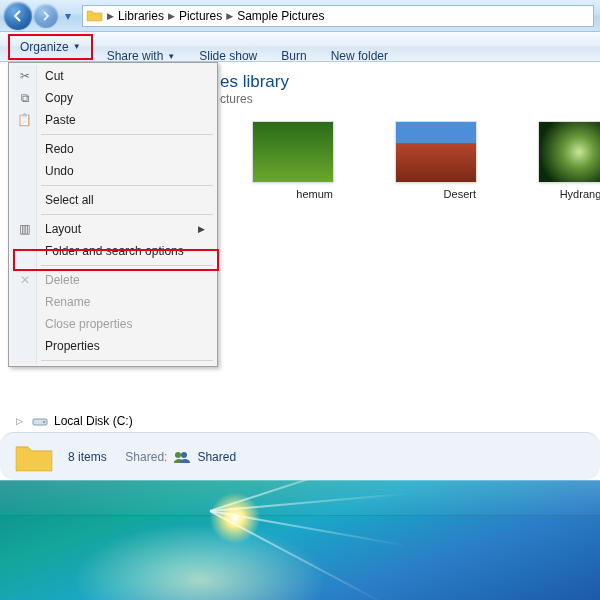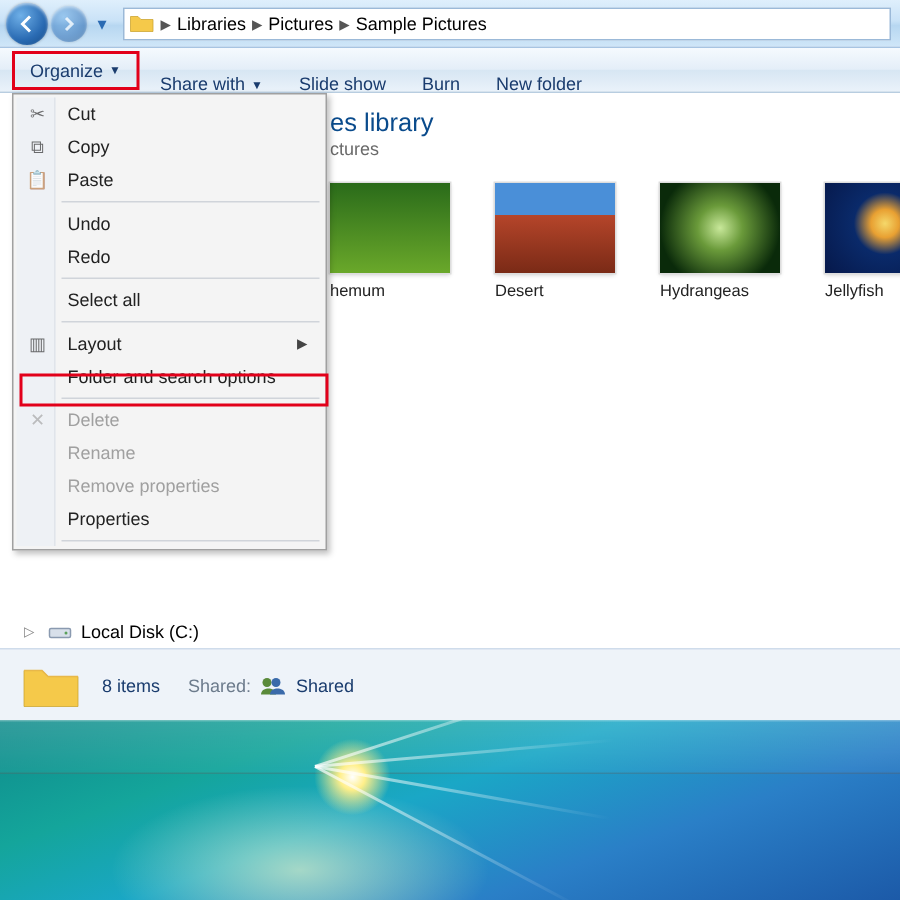--- a/index.html
+++ b/index.html
@@ -31,32 +31,32 @@
 .csep2 { height:1px; background:#d0d4da; margin:3px 2px 3px 30px; position:relative; }
 .citem .ico { position:absolute; left:6px; top:50%; transform:translateY(-50%); width:16px; height:16px; opacity:.65; display:flex; align-items:center; justify-content:center; }
 .hl-red { position:absolute; left:4px; width:206px; height:22px; border:2px solid #e2001a; pointer-events:none; }
 
 
 .main { position:absolute; left:0; top:62px; right:0; height:318px; background:#fff; }
 .libhead { padding:10px 0 0 220px; }
 .libtitle { color:#0a4b8c; font-size:17px; }
 .libsub { color:#6a6a6a; font-size:12px; }
 .thumbs { display:flex; gap:30px; padding:16px 0 0 220px; }
-.th { width:90px; text-align:left; }
+.th { width:90px; text-align:right;margin-left:33px; }
 .th .pic { width:80px; height:60px; margin:0 auto 6px; box-shadow:0 0 0 1px #ddd,0 1px 3px rgba(0,0,0,.2); background:#888; }
 .th .lbl { color:#222; font-size:11px; }
 
 
 .tree { position:absolute; left:16px; top:350px; font-size:12px; }
 .tree div { display:flex; align-items:center; gap:6px; padding:2px 0; }
 .tree .tri { color:#888; font-size:9px; width:10px; }
 .ticon { width:16px; height:14px; }
 
 
-.status { position:absolute; left:0; right:0; top:432px; height:48px; background:#eef3f9; border-top:1px solid #cfdceb; display:flex; align-items:center; padding:0 14px; gap:14px; }
+.status { position:absolute; left:0; right:0; top:432px; height:48px; background:#eef3f9; border-top:1px solid #cfdceb; display:flex; align-items:center; padding:0 14px; gap:14px;border-radius:14px; }
 .status .bigfold { width:40px; height:34px; }
 .sline { color:#1a3c6e; display:flex; align-items:center; gap:6px; }
 .sline .k { color:#6c7b8c; }
 
 
 .taskbar { position:absolute; left:0; right:0; bottom:0; height:120px; background:
   radial-gradient(ellipse 180px 80px at 200px 100px, rgba(255,255,200,.6), transparent 70%),
   linear-gradient(160deg,#0e8a8a 0%, #14a59b 25%, #1aa7c6 45%, #2a7fc7 70%, #1c5aa8 100%);
   overflow:hidden;
 }
@@ -172,24 +172,24 @@
   <div class="citem">
       <span class="ico">⧉</span>
       <span>Copy</span>
     </div>
   <div class="citem">
       <span class="ico">📋</span>
       <span>Paste</span>
     </div>
   <div class="csep2"></div>
   <div class="citem">
+      <span>Redo</span>
+    </div>
+  <div class="citem">
       <span>Undo</span>
-    </div>
-  <div class="citem">
-      <span>Redo</span>
     </div>
   <div class="csep2"></div>
   <div class="citem">
       <span>Select all</span>
     </div>
   <div class="csep2"></div>
   <div class="citem">
       <span class="ico">▥</span>
       <span>Layout</span>
       <span class="sub">▶</span>
@@ -200,21 +200,21 @@
   <div class="hl-red" style="top:186px"></div>
   <div class="csep2"></div>
   <div class="citem disabled">
       <span class="ico">✕</span>
       <span>Delete</span>
     </div>
   <div class="citem disabled">
       <span>Rename</span>
     </div>
   <div class="citem disabled">
-      <span>Remove properties</span>
+      <span>Close properties</span>
     </div>
   <div class="citem">
       <span>Properties</span>
     </div>
   <div class="csep2"></div>
 </div>
 
 <div class="status">
   <svg class="bigfold" viewBox="0 0 40 34">
       <path class="foldsvg" d="M2 7h12l4 4h20v20H2z"></path>

